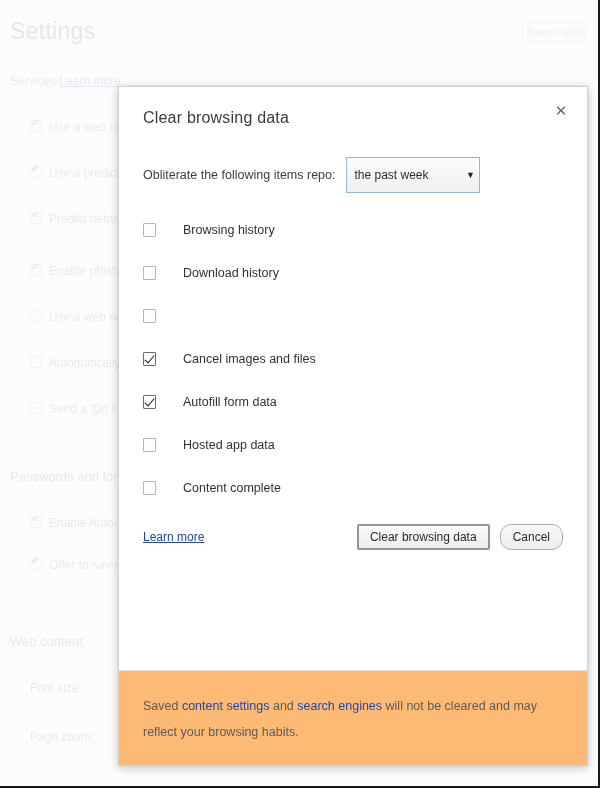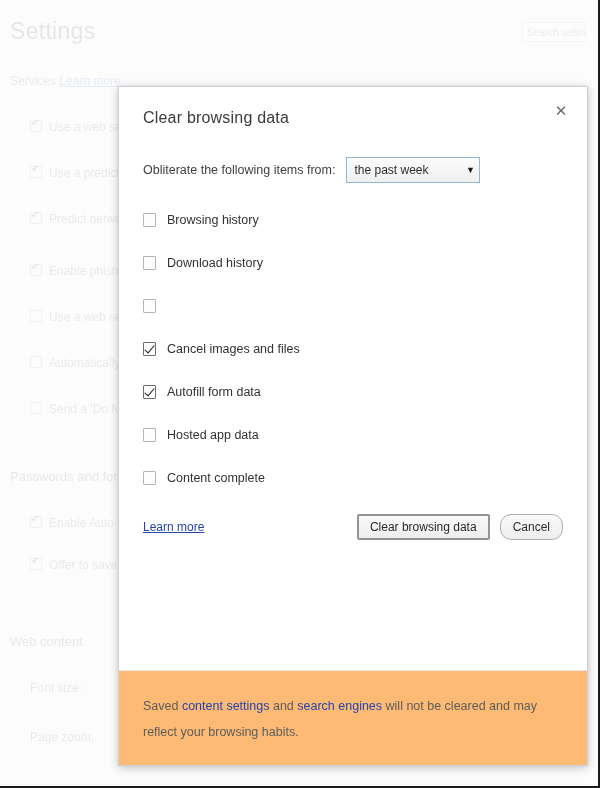--- a/index.html
+++ b/index.html
@@ -151,21 +151,21 @@
   }
   .from-label {
     font-size: 12.5px;
     color: #3f3f3f;
     margin-right: 11px;
     white-space: nowrap;
   }
   .select-wrap {
     position: relative;
     width: 134px;
-    height: 26px;
+    height: 36px;
     border: 1px solid #8fb8d8;
     background: linear-gradient(to bottom, #fcfcfc 0%, #f0f0f0 100%);
     box-sizing: border-box;
     display: flex;
     align-items: center;
     cursor: pointer;
   }
   .select-value {
     font-size: 12px;
     color: #2d2d2d;
@@ -183,20 +183,21 @@
   }
 
   
   .cb-list { margin: 0; padding: 0; }
   .cb-row {
     display: flex;
     align-items: center;
     height: 26px;
     margin-bottom: 17px;
     cursor: pointer;
+    gap: 16px;
   }
   .cb-box {
     width: 13px;
     height: 14px;
     border: 1px solid #b5b5b5;
     border-radius: 1px;
     background: #fdfdfd;
     box-sizing: border-box;
     position: relative;
     flex: 0 0 auto;
@@ -303,21 +304,21 @@
 
   <div id="overlay"></div>
 
   <div id="dialog">
 
     <div class="dlg-body">
       <div class="dlg-close">✕</div>
       <h1 class="dlg-title">Clear browsing data</h1>
 
       <div class="from-row">
-        <span class="from-label">Obliterate the following items from:</span>
+        <span class="from-label">Obliterate the following items repo:</span>
         <div class="select-wrap">
           <span class="select-value">the past week</span>
           <span class="select-arrow">▼</span>
         </div>
       </div>
 
       <div class="cb-list" id="cb-list">
           <div class="cb-row">
             <span class="cb-box"></span>
             <span class="cb-label">Browsing history</span>

